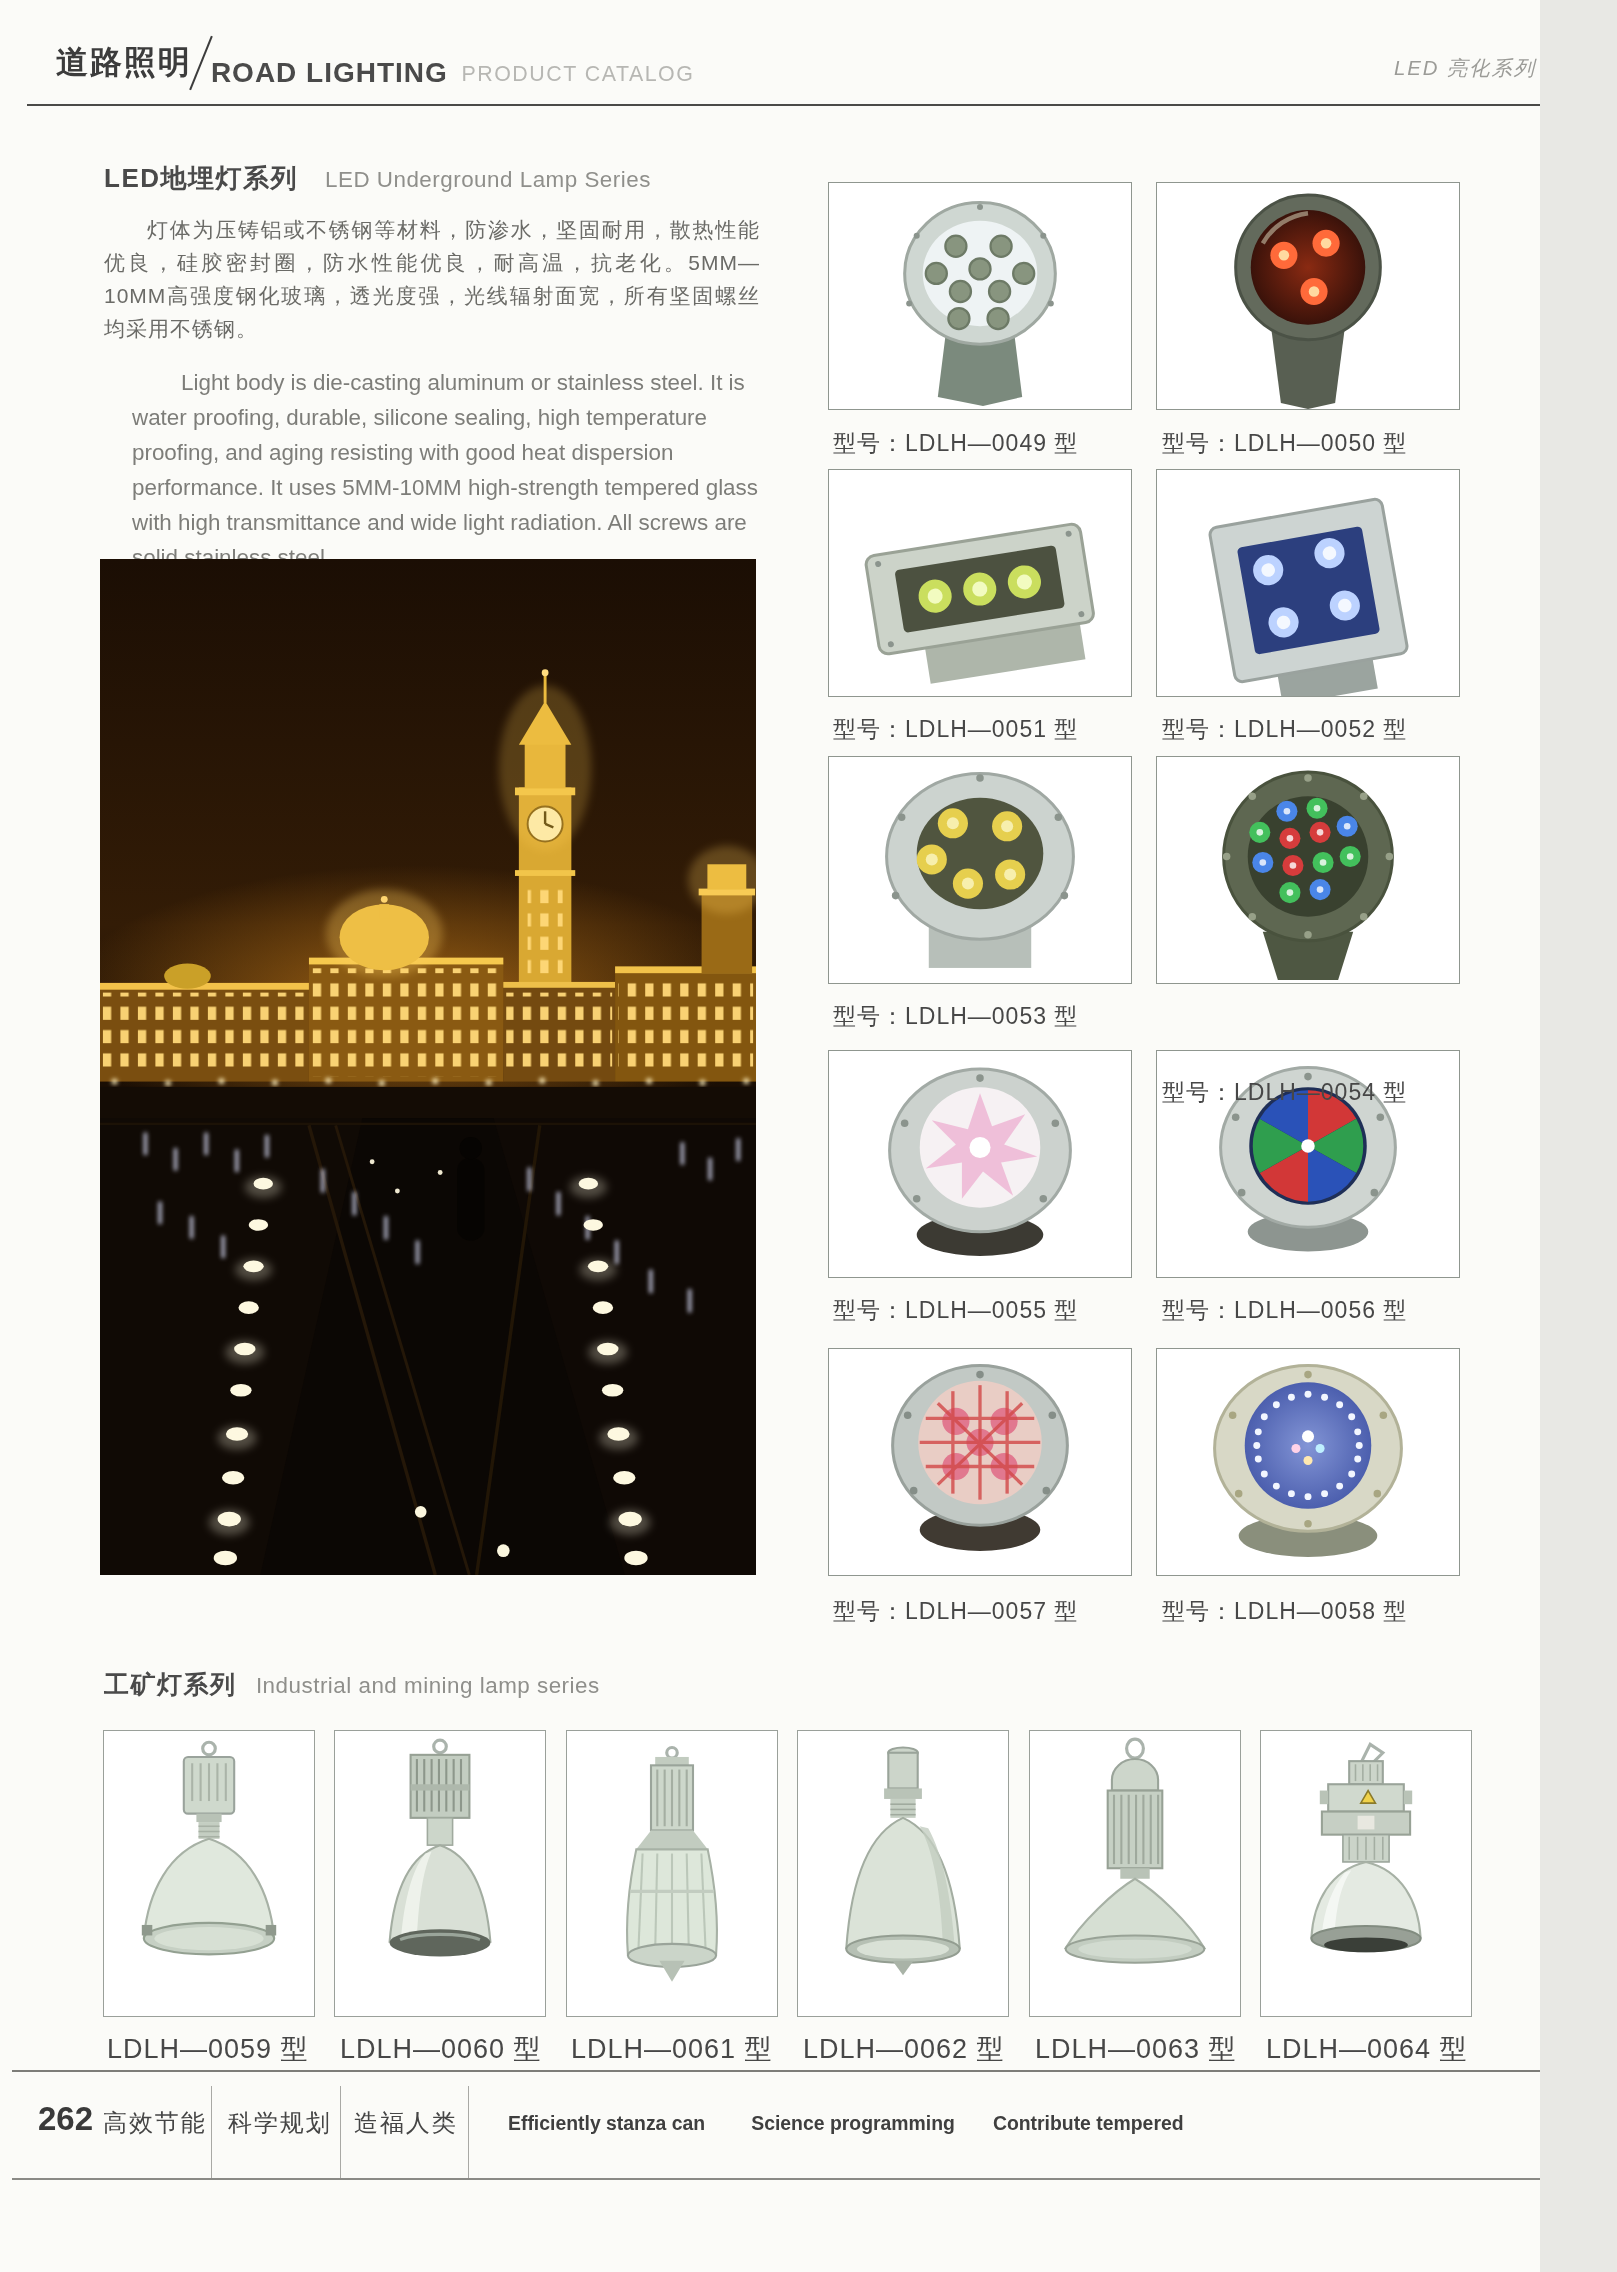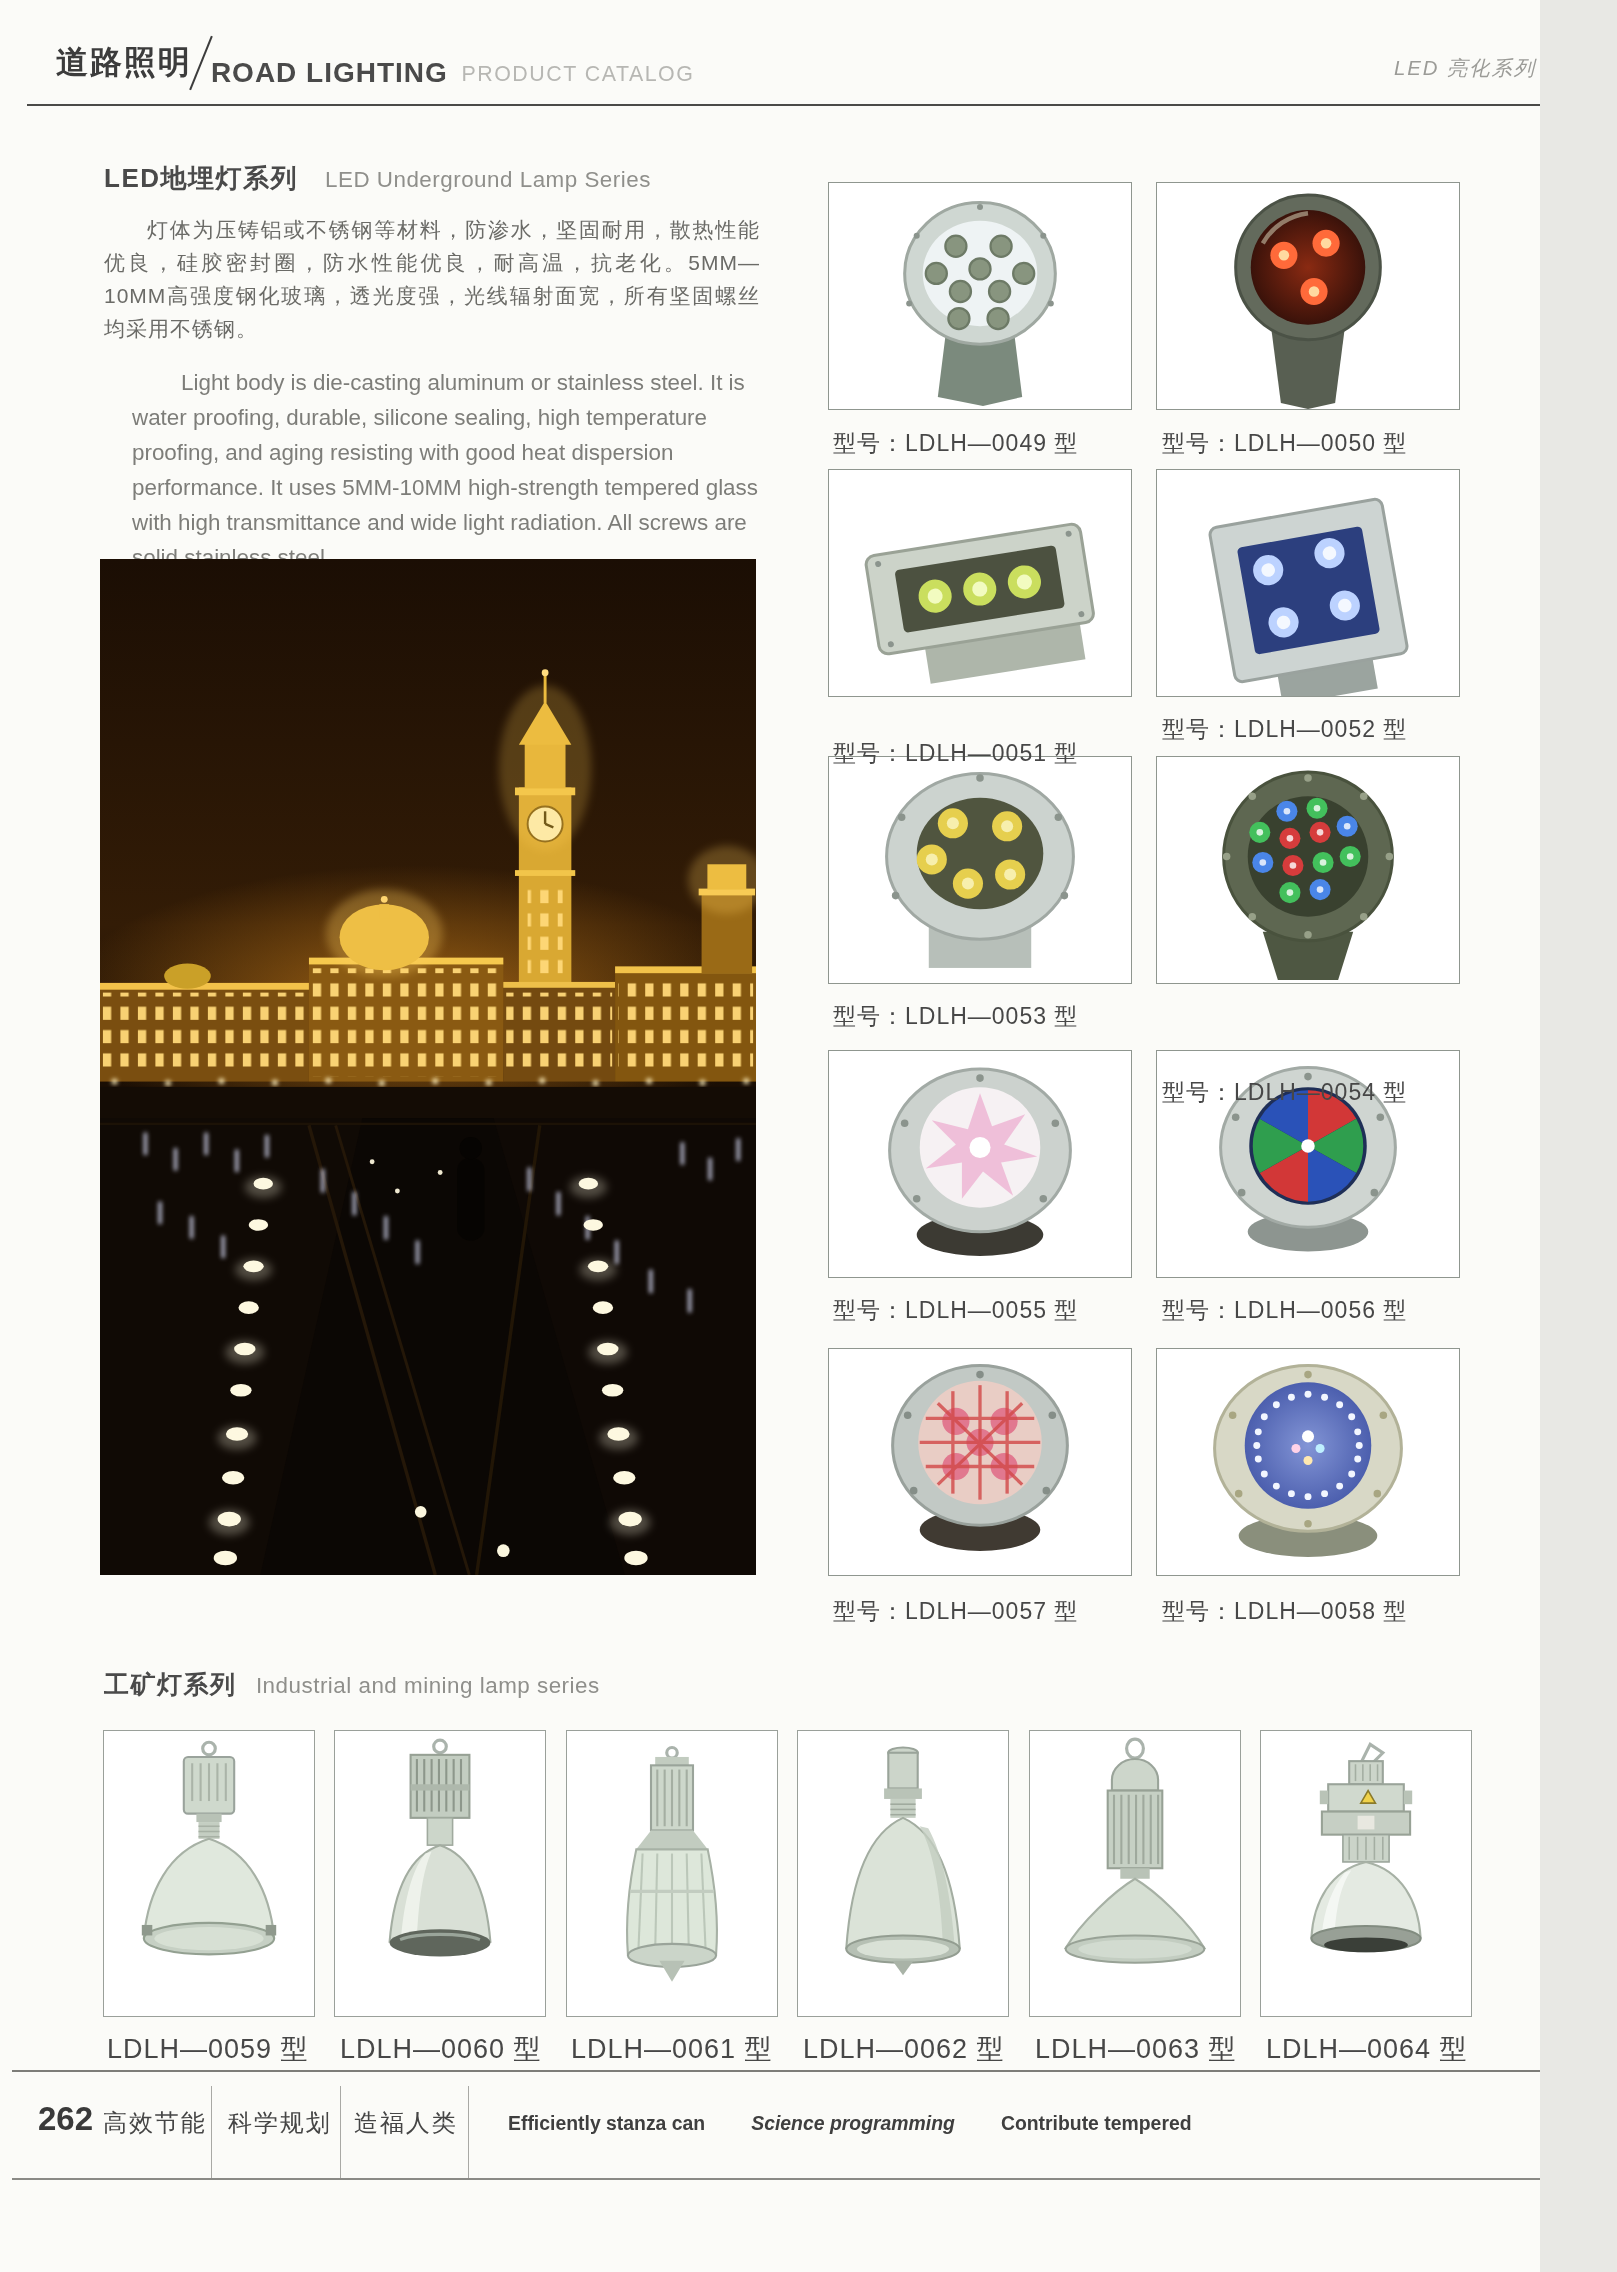--- a/index.html
+++ b/index.html
@@ -494,21 +494,21 @@
       </g>
       <circle cx="100" cy="58" r="4" fill="#ffffff"></circle>
         <circle cx="92" cy="66" r="3" fill="#ffd2e8"></circle>
       <circle cx="108" cy="66" r="3" fill="#bff0ff"></circle>
         <circle cx="100" cy="74" r="3" fill="#ffe9b0"></circle>
     </svg>
   </div>
 
   <div class="plabel" style="left:833px;top:428px;">型号：LDLH—0049 型</div>
   <div class="plabel" style="left:1162px;top:428px;">型号：LDLH—0050 型</div>
-  <div class="plabel" style="left:833px;top:714px;margin-top:24px;">型号：LDLH—0051 型</div>
+  <div class="plabel" style="left:833px;top:714px;">型号：LDLH—0051 型</div>
   <div class="plabel" style="left:1162px;top:714px;">型号：LDLH—0052 型</div>
   <div class="plabel" style="left:833px;top:1001px;">型号：LDLH—0053 型</div>
   <div class="plabel" style="left:1162px;top:1029px;margin-top:48px;">型号：LDLH—0054 型</div>
   <div class="plabel" style="left:833px;top:1295px;">型号：LDLH—0055 型</div>
   <div class="plabel" style="left:1162px;top:1295px;">型号：LDLH—0056 型</div>
   <div class="plabel" style="left:833px;top:1596px;">型号：LDLH—0057 型</div>
   <div class="plabel" style="left:1162px;top:1596px;">型号：LDLH—0058 型</div>
 
   <div class="abs" style="left:104px;top:1668px;display:flex;align-items:baseline;">
     <span class="sec-cn" style="font-size:25px;">工矿灯系列</span>
@@ -667,19 +667,19 @@
 
   <div class="abs f-num" style="left:38px;top:2100px;">262</div>
   <div class="abs f-cn" style="left:103px;top:2107px;">高效节能</div>
   <div class="f-div" style="left:211px;top:2086px;height:92px;"></div>
   <div class="abs f-cn" style="left:228px;top:2107px;">科学规划</div>
   <div class="f-div" style="left:340px;top:2086px;height:92px;"></div>
   <div class="abs f-cn" style="left:354px;top:2107px;">造福人类</div>
   <div class="f-div" style="left:468px;top:2086px;height:92px;"></div>
   <div class="abs" style="left:508px;top:2112px;display:flex;gap:12px;">
     <span class="f-en" style="margin-right:34px;">Efficiently stanza can</span>
-    <span class="f-en" style="margin-right:34px;font-style:italic;">Science programming</span>
+    <span class="f-en" style="margin-right:26px;">Science programming</span>
     <span class="f-en">Contribute tempered</span>
   </div>
   <div class="rule" style="left:12px;top:2178px;width:1593px;height:1.5px;background:#8a8a86;"></div>
 
 </div>
 
 
 </body></html>

